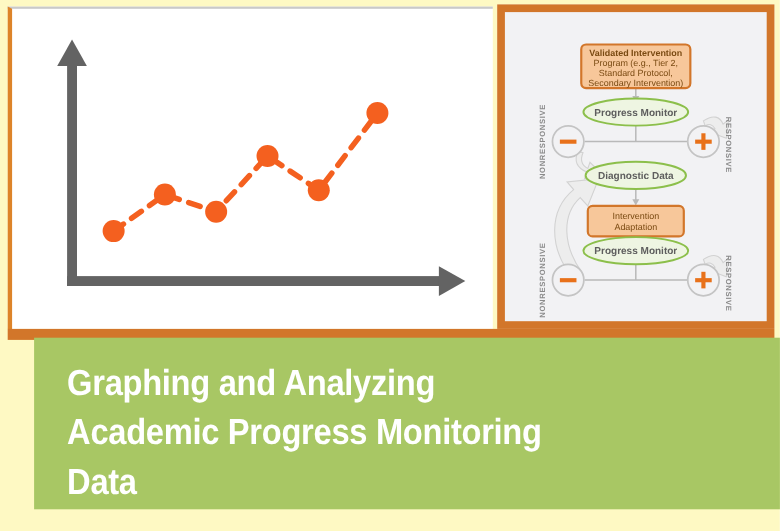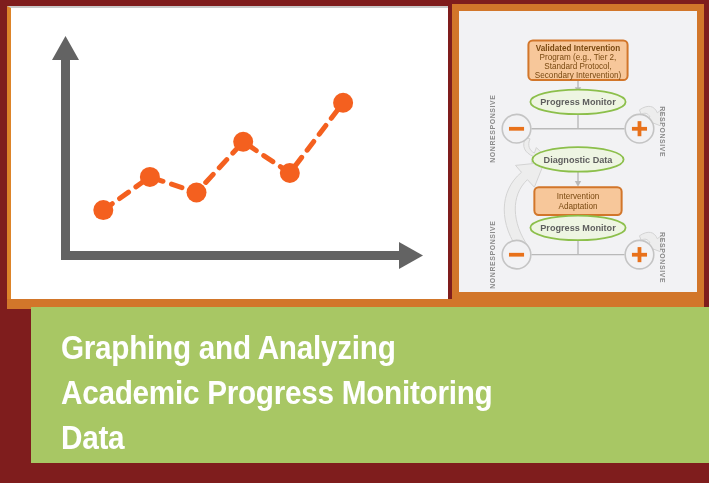--- a/index.html
+++ b/index.html
@@ -5,21 +5,21 @@
   * { margin:0; padding:0; box-sizing:border-box; }
   html, body {
     width:709px; height:483px;
     background:#ffffff;
     font-family:"Liberation Sans", sans-serif;
     overflow:hidden;
   }
   #slide {
     position:relative;
     width:709px; height:483px;
-    background:#7f1d1d;
+    background:#fef9c3;
   }
 
   
   #top-row {
     position:absolute;
     left:0; top:0;
     width:709px; height:301px;
   }
 
   

